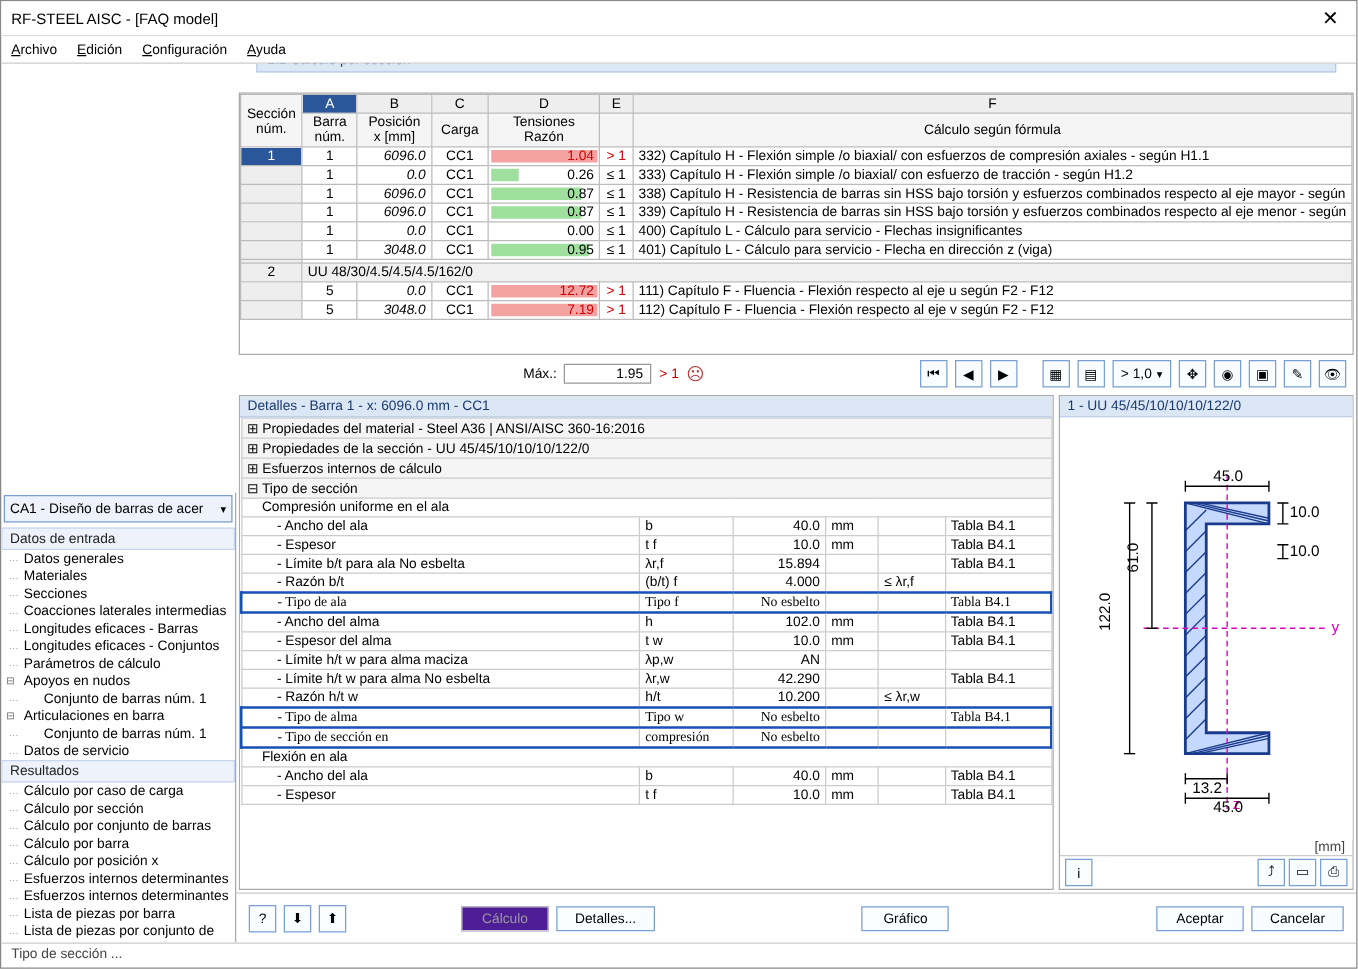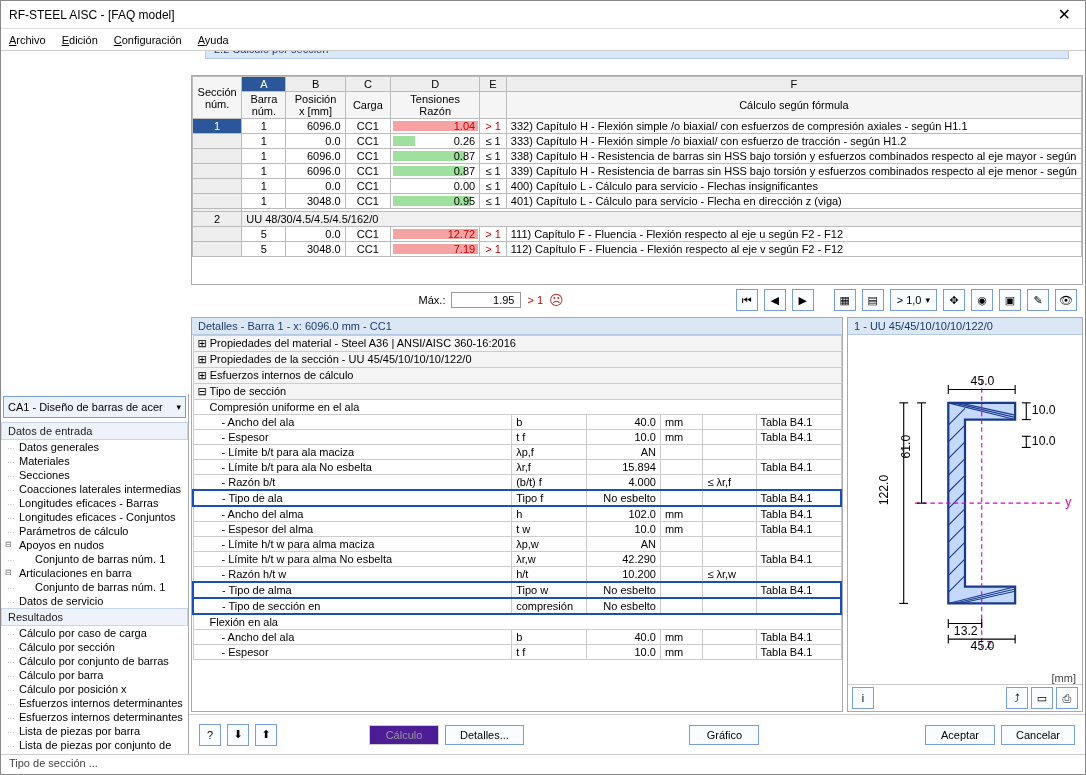--- a/index.html
+++ b/index.html
@@ -23,41 +23,41 @@
 .main { flex: 1; display: flex; flex-direction: column; overflow: hidden; }
 .section-title { background: #dce7f5; border: 1px solid #b5c9e7; padding: 3px 8px; margin: 16px; color: #1a3b70; font-weight: normal; }
 .grid-wrap { margin: 0 2px; border: 1px solid #aaa; overflow: hidden; }
 table.grid { border-collapse: collapse; width: 100%; }
 table.grid th, table.grid td { border: 1px solid #bbb; padding: 1px 4px; font-size: 11px; white-space: nowrap; overflow: hidden; text-overflow: ellipsis; }
 table.grid th { background: #f5f5f5; font-weight: normal; text-align: center; }
 table.grid th.letter { background: #eee; height: 15px; }
 table.grid th.letter.sel { background: #2b579a; color: #fff; }
 table.grid td.row-hdr { background: #eee; text-align: center; width: 50px; }
 table.grid td.row-hdr.sel { background: #2b579a; color: #fff; }
-table.grid td.num { text-align: right; }
+table.grid td.num { text-align: right; font-style: italic; }
 table.grid td.center { text-align: center; }
 .ratio-cell { position: relative; text-align: right; }
 .ratio-bar { position: absolute; left: 2px; top: 2px; bottom: 2px; }
 .bar-green { background: #9fe09f; }
 .bar-red { background: #f5a2a2; }
 .ratio-val { position: relative; }
 .red-text { color: #c00; }
 .section-row td { background: #f0f0f0; font-style: italic; }
 .toolbar-row { display: flex; align-items: center; padding: 2px 6px; gap: 6px; margin: 2px; }
 .max-box { border: 1px solid #999; padding: 1px 6px; width: 70px; text-align: right; display: inline-block; }
 .icon-btn { width: 22px; height: 22px; border: 1px solid #7a9fd6; background: #fafdff; display: inline-flex; align-items: center; justify-content: center; cursor: pointer; font-size: 11px; }
 .sel-btn { border: 1px solid #7a9fd6; background: #fafdff; padding: 1px 6px; height: 22px; display: inline-flex; align-items: center; gap: 4px; cursor: pointer; }
 .details-area { flex: 1; display: flex; margin: 2px; gap: 4px; overflow: hidden; }
 .details-left { flex: 1; display: flex; flex-direction: column; border: 1px solid #aaa; overflow: hidden; }
 .details-title { background: #dce7f5; border-bottom: 1px solid #b5c9e7; padding: 2px 6px; color: #1a3b70; }
 .details-right { width: 236px; display: flex; flex-direction: column; border: 1px solid #aaa; }
 table.detail { border-collapse: collapse; width: 100%; }
 table.detail td { border: 1px solid #ccc; padding: 1px 4px; font-size: 11px; white-space: nowrap; }
 table.detail tr.grp td { background: #f5f5f5; }
-table.detail tr.hl td { border-top: 2px solid #1750b8; border-bottom: 2px solid #1750b8; }
+table.detail tr.hl td { border-top: 2px solid #1750b8; border-bottom: 2px solid #1750b8; font-family: Liberation Serif, serif; }
 table.detail tr.hl td:first-child { border-left: 2px solid #1750b8; }
 table.detail tr.hl td:last-child { border-right: 2px solid #1750b8; }
 .svg-wrap { flex: 1; background: #fff; position: relative; }
 .svg-footer { display: flex; justify-content: space-between; padding: 2px 4px; border-top: 1px solid #ccc; }
 .footer { height: 40px; border-top: 1px solid #ccc; display: flex; align-items: center; padding: 4px 10px; gap: 6px; }
 .btn { border: 1px solid #7a9fd6; background: #fafdff; padding: 3px 14px; cursor: pointer; min-width: 70px; text-align: center; }
 .btn.disabled { color: #999; border-color: #ccc; background: #4c1d95; }
 .statusbar { height: 20px; border-top: 1px solid #ccc; padding: 2px 8px; color: #444; }
 .scroll-body { overflow-y: auto; flex: 1; }
 </style>
@@ -272,28 +272,20 @@
                   <td style="width:50px"></td>
                   <td style="width:80px">Tabla B4.1</td>
                 </tr>
                 <tr>
                   <td style="padding-left:28px;width:300px">- Espesor</td>
                   <td style="width:70px">t f</td>
                   <td class="num" style="width:70px;text-align:right">10.0</td>
                   <td style="width:40px">mm</td>
                   <td style="width:50px"></td>
                   <td style="width:80px">Tabla B4.1</td>
-                </tr>
-                <tr>
-                  <td style="padding-left:28px;width:300px">- Límite b/t para ala maciza</td>
-                  <td style="width:70px">λp,f</td>
-                  <td class="num" style="width:70px;text-align:right">AN</td>
-                  <td style="width:40px"></td>
-                  <td style="width:50px"></td>
-                  <td style="width:80px"></td>
                 </tr>
                 <tr>
                   <td style="padding-left:28px;width:300px">- Límite b/t para ala No esbelta</td>
                   <td style="width:70px">λr,f</td>
                   <td class="num" style="width:70px;text-align:right">15.894</td>
                   <td style="width:40px"></td>
                   <td style="width:50px"></td>
                   <td style="width:80px">Tabla B4.1</td>
                 </tr>
                 <tr>

